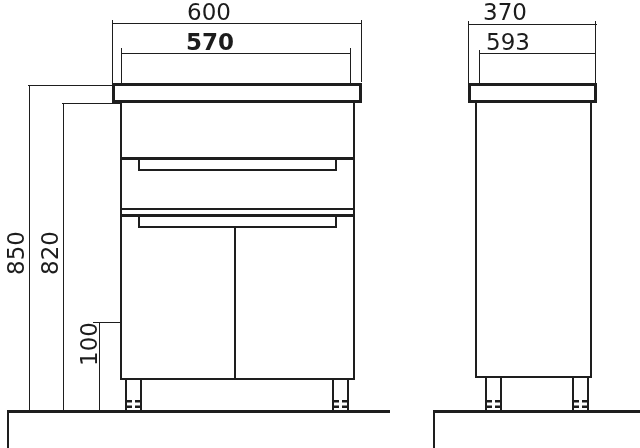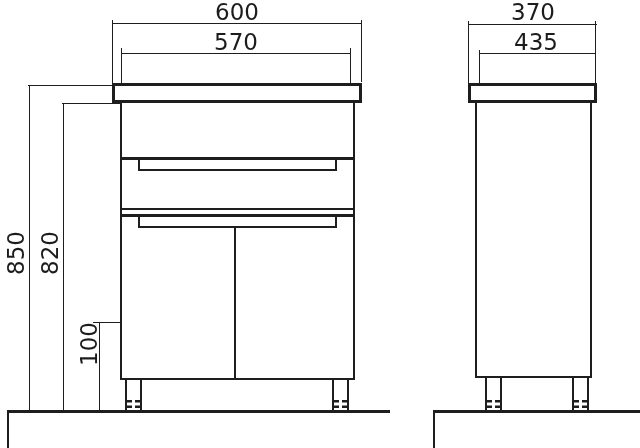--- a/index.html
+++ b/index.html
@@ -5,37 +5,37 @@
   html,body{margin:0;padding:0;background:#fff;}
   .canvas{
     position:relative;width:640px;height:448px;background:#fff;overflow:hidden;
     font-family:"DejaVu Sans","Liberation Sans",sans-serif;color:#1c1c1c;
   }
   
   .ln{position:absolute;background:#1e1e1e;}
   .box{position:absolute;background:#fff;border:2px solid #1e1e1e;box-sizing:border-box;}
   .thick{border-width:3px;}
   .inset{position:absolute;background:#fff;border:2px solid #1e1e1e;border-top:none;box-sizing:border-box;}
-  .dim{position:absolute;font-size:23px;line-height:24px;text-align:center;white-space:nowrap;}
+  .dim{position:absolute;font-size:23px;line-height:24px;text-align:left;white-space:nowrap;}
   .vdim{position:absolute;width:70px;height:26px;line-height:26px;font-size:23px;text-align:center;transform:rotate(-90deg);}
   svg{position:absolute;display:block;}
 </style>
 </head>
 <body>
 
 <div class="canvas">
 
   <div>
 
     <div class="dim" style="left:187px;top:0;width:100px;">600</div>
     <div class="ln" style="left:112px;top:23px;width:250px;height:1px;"></div>
     <div class="ln" style="left:112px;top:20px;width:1px;height:63px;"></div>
     <div class="ln" style="left:361px;top:20px;width:1px;height:62px;"></div>
 
-    <div class="dim" style="left:186px;top:30px;width:100px;">570</div>
+    <div class="dim" style="left:186px;top:30px;width:100px;font-weight:bold;">570</div>
     <div class="ln" style="left:121px;top:53px;width:230px;height:1px;"></div>
     <div class="ln" style="left:121px;top:48px;width:1px;height:35px;"></div>
     <div class="ln" style="left:350px;top:48px;width:1px;height:35px;"></div>
 
     <div class="vdim" style="left:-19px;top:240px;">850</div>
     <div class="ln" style="left:28px;top:85px;width:84px;height:1px;"></div>
     <div class="ln" style="left:29px;top:85px;width:1px;height:326px;"></div>
 
     <div class="vdim" style="left:15px;top:240px;">820</div>
     <div class="ln" style="left:62px;top:103px;width:58px;height:1px;"></div>
@@ -78,21 +78,21 @@
     <div class="ln" style="left:7px;top:410px;width:2px;height:38px;"></div>
   </div>
 
   <div>
 
     <div class="dim" style="left:483px;top:0;width:100px;">370</div>
     <div class="ln" style="left:468px;top:24px;width:129px;height:1px;"></div>
     <div class="ln" style="left:468px;top:21px;width:1px;height:62px;"></div>
     <div class="ln" style="left:595px;top:21px;width:1px;height:62px;"></div>
 
-    <div class="dim" style="left:486px;top:30px;width:100px;">435</div>
+    <div class="dim" style="left:486px;top:30px;width:100px;">593</div>
     <div class="ln" style="left:479px;top:53px;width:117px;height:1px;"></div>
     <div class="ln" style="left:479px;top:50px;width:1px;height:33px;"></div>
 
     <div class="box" style="left:475px;top:100px;width:117px;height:278px;"></div>
     <div class="box thick" style="left:468px;top:83px;width:129px;height:20px;"></div>
 
     <svg style="left:485px;top:378px;" width="17" height="33" viewBox="0 0 17 33">
       <rect x="0" y="0" width="2" height="33" fill="#1e1e1e"></rect>
         <rect x="15" y="0" width="2" height="33" fill="#1e1e1e"></rect>
       <rect x="2" y="22" width="5" height="2.5" fill="#1e1e1e"></rect>

